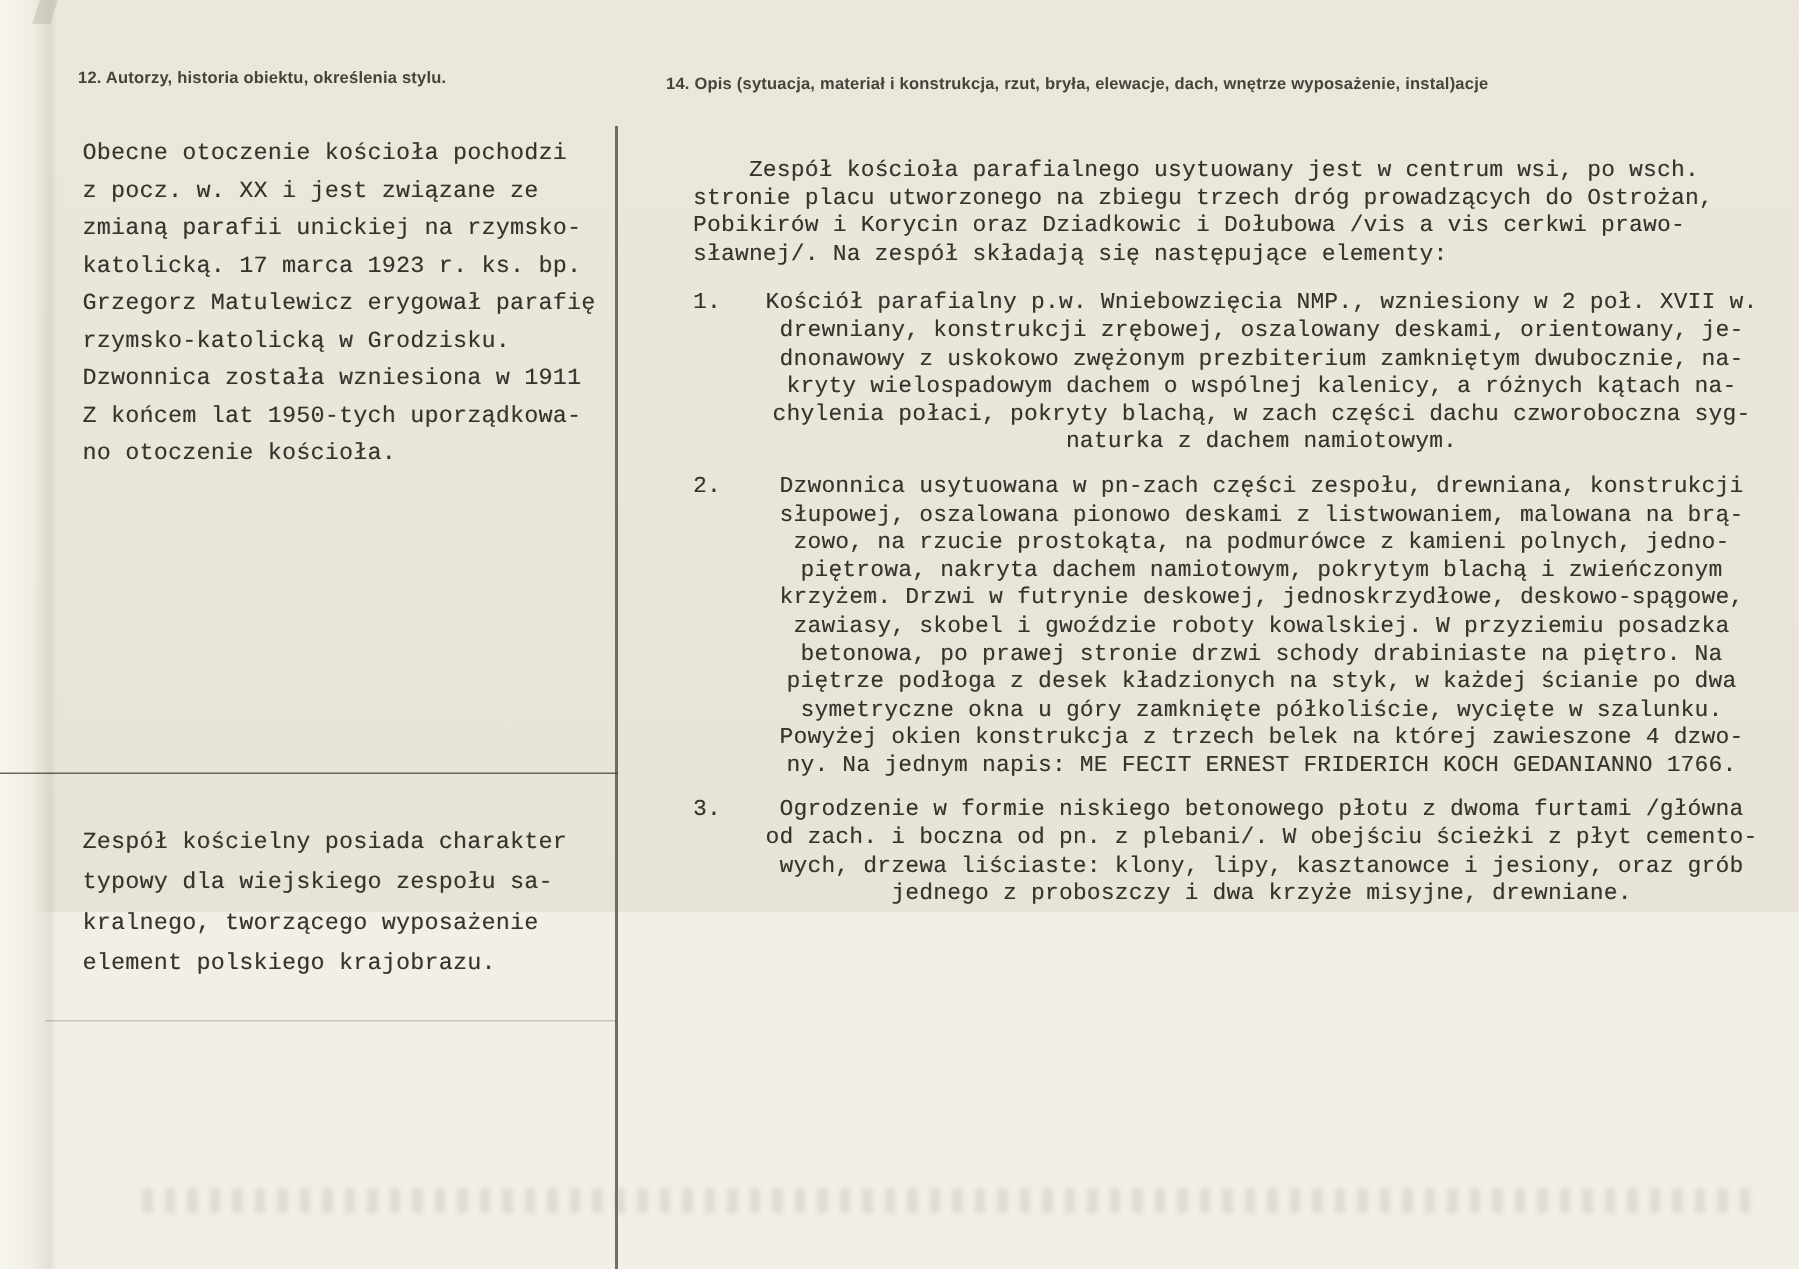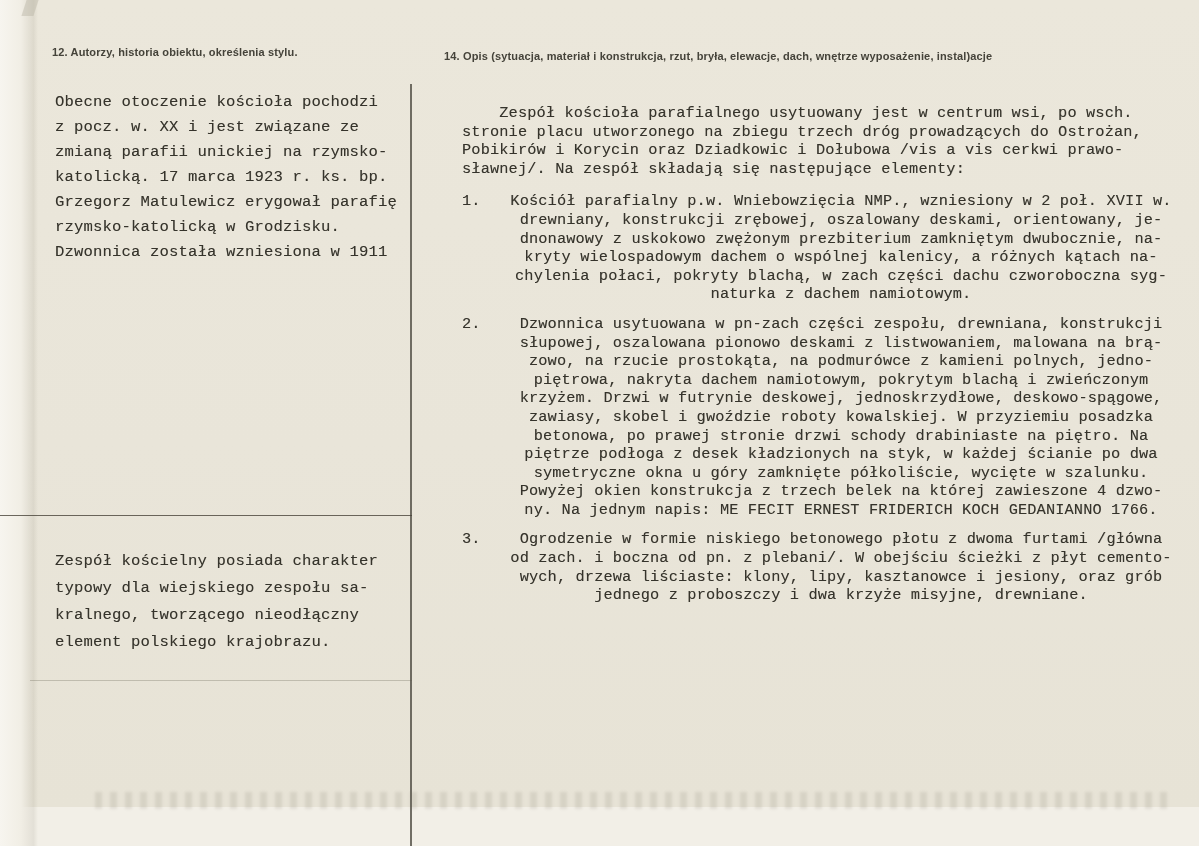--- a/index.html
+++ b/index.html
@@ -2,21 +2,21 @@
 <html><head>
 <meta charset="utf-8">
 <style>
   html,body{margin:0;padding:0;}
   body{
     width:1199px;height:846px;overflow:hidden;
     background:#f2efe7;
     font-family:"Liberation Sans", sans-serif;
   }
   .page{
-    position:absolute;left:0;top:0;width:1199px;height:807px;
+    position:absolute;left:0;top:0;width:1199px;height:608px;
     background:linear-gradient(180deg,#ebe7db 0%,#e9e5d9 55%,#e7e3d6 100%);
   }
   
   .edge{
     position:absolute;left:0;top:0;width:38px;height:846px;
     background:linear-gradient(90deg,#f7f5ef 0%,#f1eee5 55%,rgba(160,155,140,0.18) 88%,rgba(0,0,0,0) 100%);
   }
   .corner-fold{
     position:absolute;left:24px;top:0;width:12px;height:16px;
     background:#b9b4a4;opacity:.45;transform:skewX(-18deg);
@@ -89,26 +89,28 @@
   <div class="lbl lbl-right">14. Opis (sytuacja, materiał i konstrukcja, rzut, bryła, elewacje, dach, wnętrze wyposażenie, instal)acje</div>
 
   <div class="col-left tw">
     <p class="p2">Obecne otoczenie kościoła pochodzi
 z pocz. w. XX i jest związane ze
 zmianą parafii unickiej na rzymsko-
 katolicką. 17 marca 1923 r. ks. bp.
 Grzegorz Matulewicz erygował parafię
 rzymsko-katolicką w Grodzisku.
 Dzwonnica została wzniesiona w 1911</p>
+    <p class="p3">Z końcem lat 1950-tych uporządkowa-
+no otoczenie kościoła.</p>
   </div>
 
   <div class="col-left-bottom tw">
     <p>Zespół kościelny posiada charakter
 typowy dla wiejskiego zespołu sa-
-kralnego, tworzącego nieodłączny
+kralnego, tworzącego wyposażenie
 element polskiego krajobrazu.</p>
   </div>
 
   <div class="col-right tw">
     <p class="intro">    Zespół kościoła parafialnego usytuowany jest w centrum wsi, po wsch.
 stronie placu utworzonego na zbiegu trzech dróg prowadzących do Ostrożan,
 Pobikirów i Korycin oraz Dziadkowic i Dołubowa /vis a vis cerkwi prawo-
 sławnej/. Na zespół składają się następujące elementy:</p>
 
     <div class="item">

